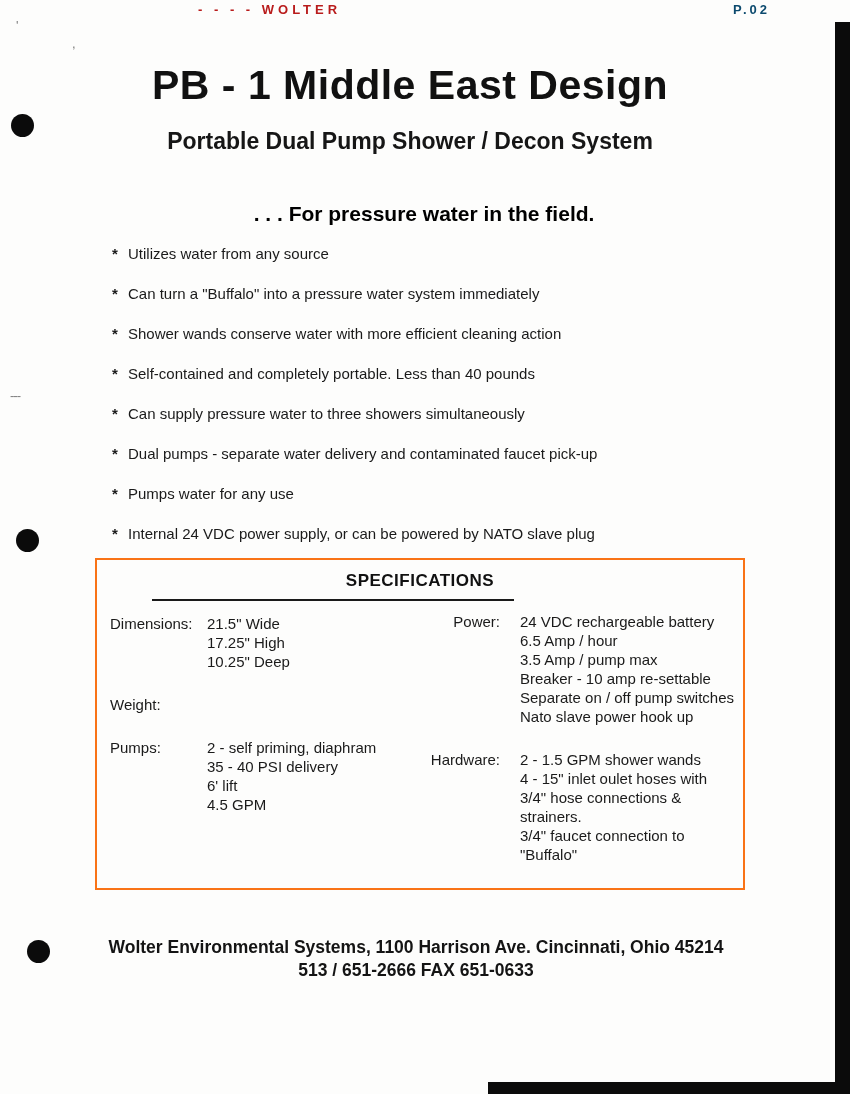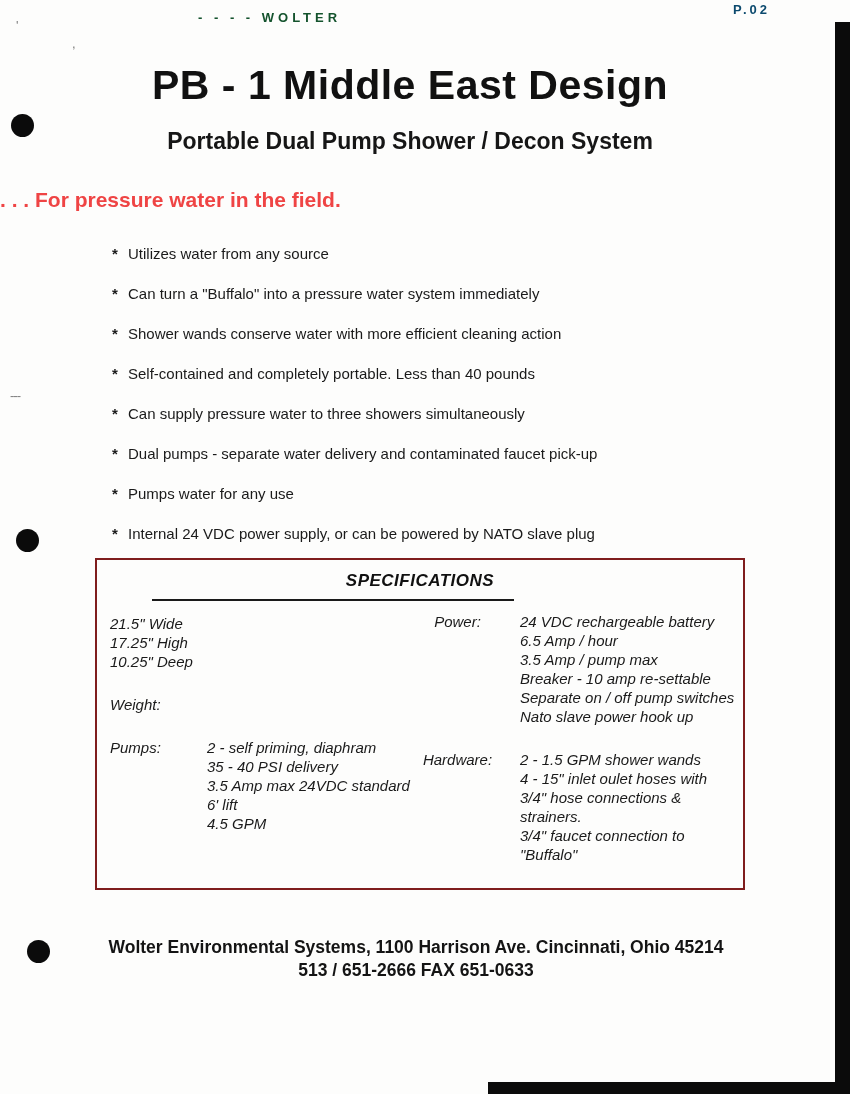--- a/index.html
+++ b/index.html
@@ -10,22 +10,22 @@
     height: 1094px;
     margin: 0 auto;
     background: #fdfdfc;
     font-family: "Liberation Sans", sans-serif;
     color: #161616;
     overflow: hidden;
   }
 
   
   .fax-left {
-    position: absolute; top: 10px; left: 198px;
-    font-size: 13px; color: #14532d; letter-spacing: 4px; font-weight: bold;
+    position: absolute; top: 2px; left: 198px;
+    font-size: 13px; color: #b91c1c; letter-spacing: 4px; font-weight: bold;
   }
   .fax-right {
     position: absolute; top: 2px; left: 733px;
     font-size: 13px; color: #0c4a6e; letter-spacing: 3px; font-weight: bold;
   }
 
   
   .punch { position: absolute; background: #0b0b0b; border-radius: 50%; width: 23px; height: 23px; }
   .punch1 { left: 11px; top: 114px; }
   .punch2 { left: 16px; top: 529px; }
@@ -41,45 +41,45 @@
   .title {
     position: absolute; top: 62px; left: 0; width: 820px; margin: 0;
     text-align: center; font-size: 41px; font-weight: bold; letter-spacing: 0.5px;
     color: #111;
   }
   .subtitle {
     position: absolute; top: 128px; left: 0; width: 820px; margin: 0;
     text-align: center; font-size: 23px; font-weight: bold; color: #161616;
   }
   .tagline {
-    position: absolute; top: 188px; left: 0; width: 820px; margin: 0;
-    text-align: left; font-size: 21px; font-weight: bold; color: #ef4444;
+    position: absolute; top: 188px; left: 0; width: 820px; margin: 14px;
+    text-align: center; font-size: 21px; font-weight: bold; color: #000000;
   }
 
   
   .bullets { position: absolute; top: 244px; left: 112px; width: 660px; }
   .bullet { display: flex; margin-bottom: 21px; font-size: 15px; line-height: 19px; color: #1a1a1a; }
   .star { flex: 0 0 16px; font-weight: bold; }
 
   
   .spec-box {
     position: absolute; left: 95px; top: 558px; width: 650px; height: 332px;
-    border: 2px solid #7f1d1d; background: #fdfdfc; font-style: italic;
+    border: 2px solid #f97316; background: #fdfdfc;
   }
   .spec-title {
     margin-top: 11px; text-align: center;
     font-size: 17px; font-weight: bold; letter-spacing: 0.5px; color: #111;
   }
   .spec-rule { position: absolute; top: 39px; left: 55px; width: 362px; border-top: 2px solid #1a1a1a; }
   .spec-col { position: absolute; font-size: 15px; line-height: 19px; color: #1a1a1a; }
   .spec-col.left { left: 13px; top: 54px; width: 300px; }
   .spec-col.right { left: 318px; top: 52px; width: 322px; }
   .spec-group { display: flex; margin-bottom: 24px; }
   .spec-col.left .spec-label { flex: 0 0 97px; }
-  .spec-col.right .spec-label { flex: 0 0 85px; text-align: center; }
+  .spec-col.right .spec-label { flex: 0 0 85px; text-align: right; }
   .spec-col.right .spec-lines { margin-left: 20px; }
   .spec-lines > div { min-height: 19px; }
 
   
   .footer {
     position: absolute; top: 936px; left: 0; width: 820px;
     text-align: center; font-size: 17.5px; font-weight: bold; color: #141414;
     line-height: 23px;
     padding-left: 12px;
   }
@@ -139,35 +139,35 @@
       <span>Internal 24 VDC power supply, or can be powered by NATO slave plug</span>
     </div>
   </div>
 
   <div class="spec-box">
     <div class="spec-title">SPECIFICATIONS</div>
     <div class="spec-rule"></div>
 
     <div class="spec-col left">
       <div class="spec-group">
+        <div class="spec-label">Dimensions:</div>
         <div class="spec-lines">
           <div>21.5" Wide</div>
           <div>17.25" High</div>
           <div>10.25" Deep</div>
         </div>
       </div>
       <div class="spec-group">
         <div class="spec-label">Weight:</div>
       </div>
       <div class="spec-group">
         <div class="spec-label">Pumps:</div>
         <div class="spec-lines">
           <div>2 - self priming, diaphram</div>
           <div>35 - 40 PSI delivery</div>
-          <div>3.5 Amp max 24VDC standard</div>
           <div>6' lift</div>
           <div>4.5 GPM</div>
         </div>
       </div>
     </div>
 
     <div class="spec-col right">
       <div class="spec-group">
         <div class="spec-label">Power:</div>
         <div class="spec-lines">

